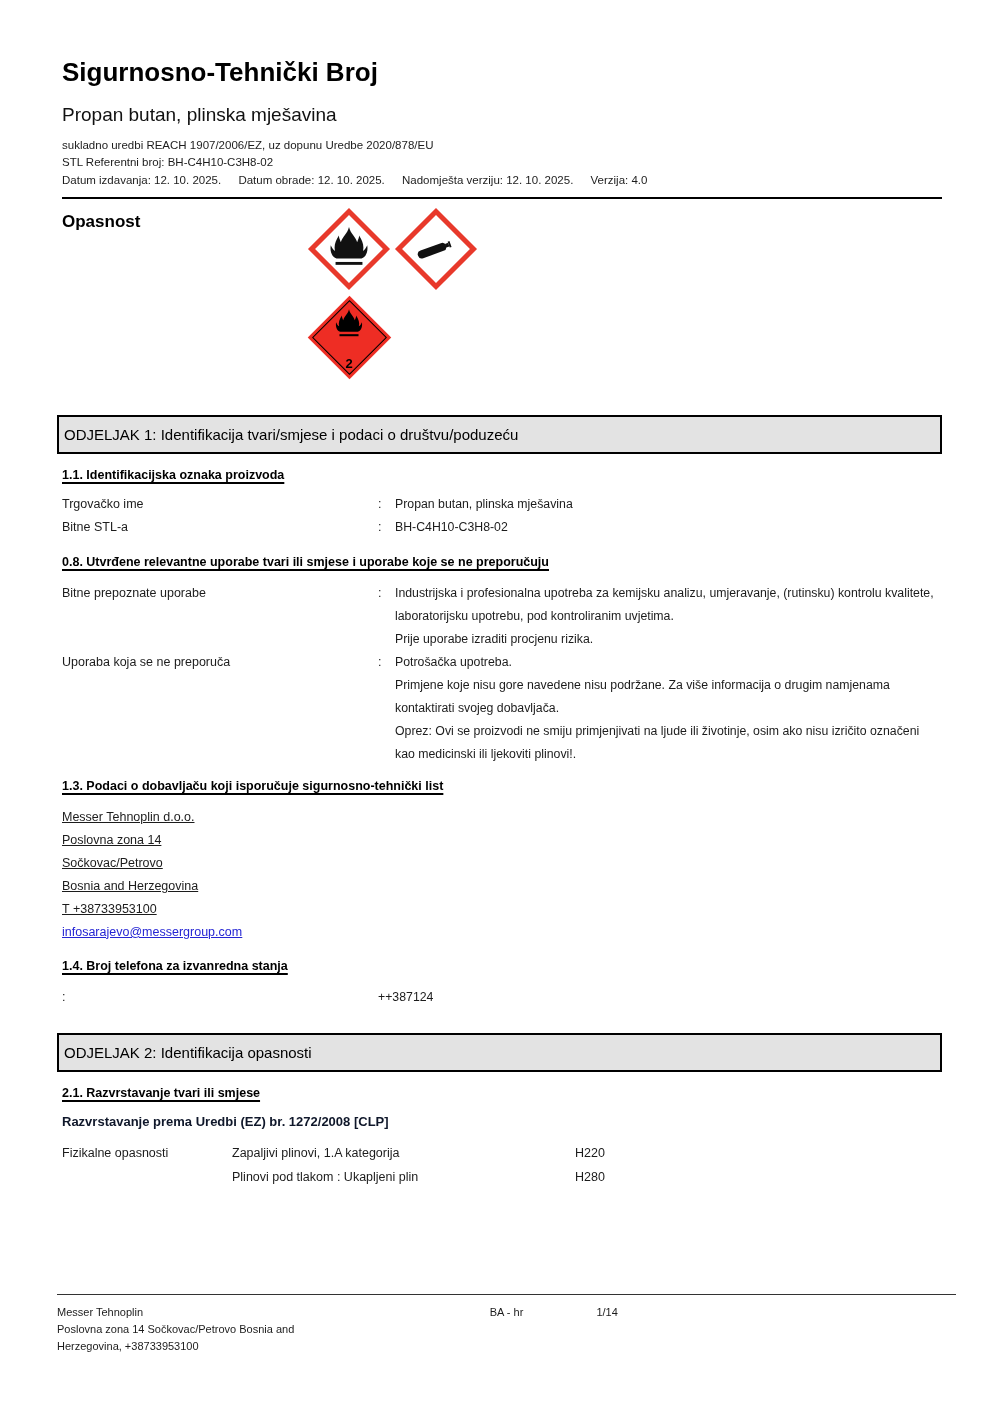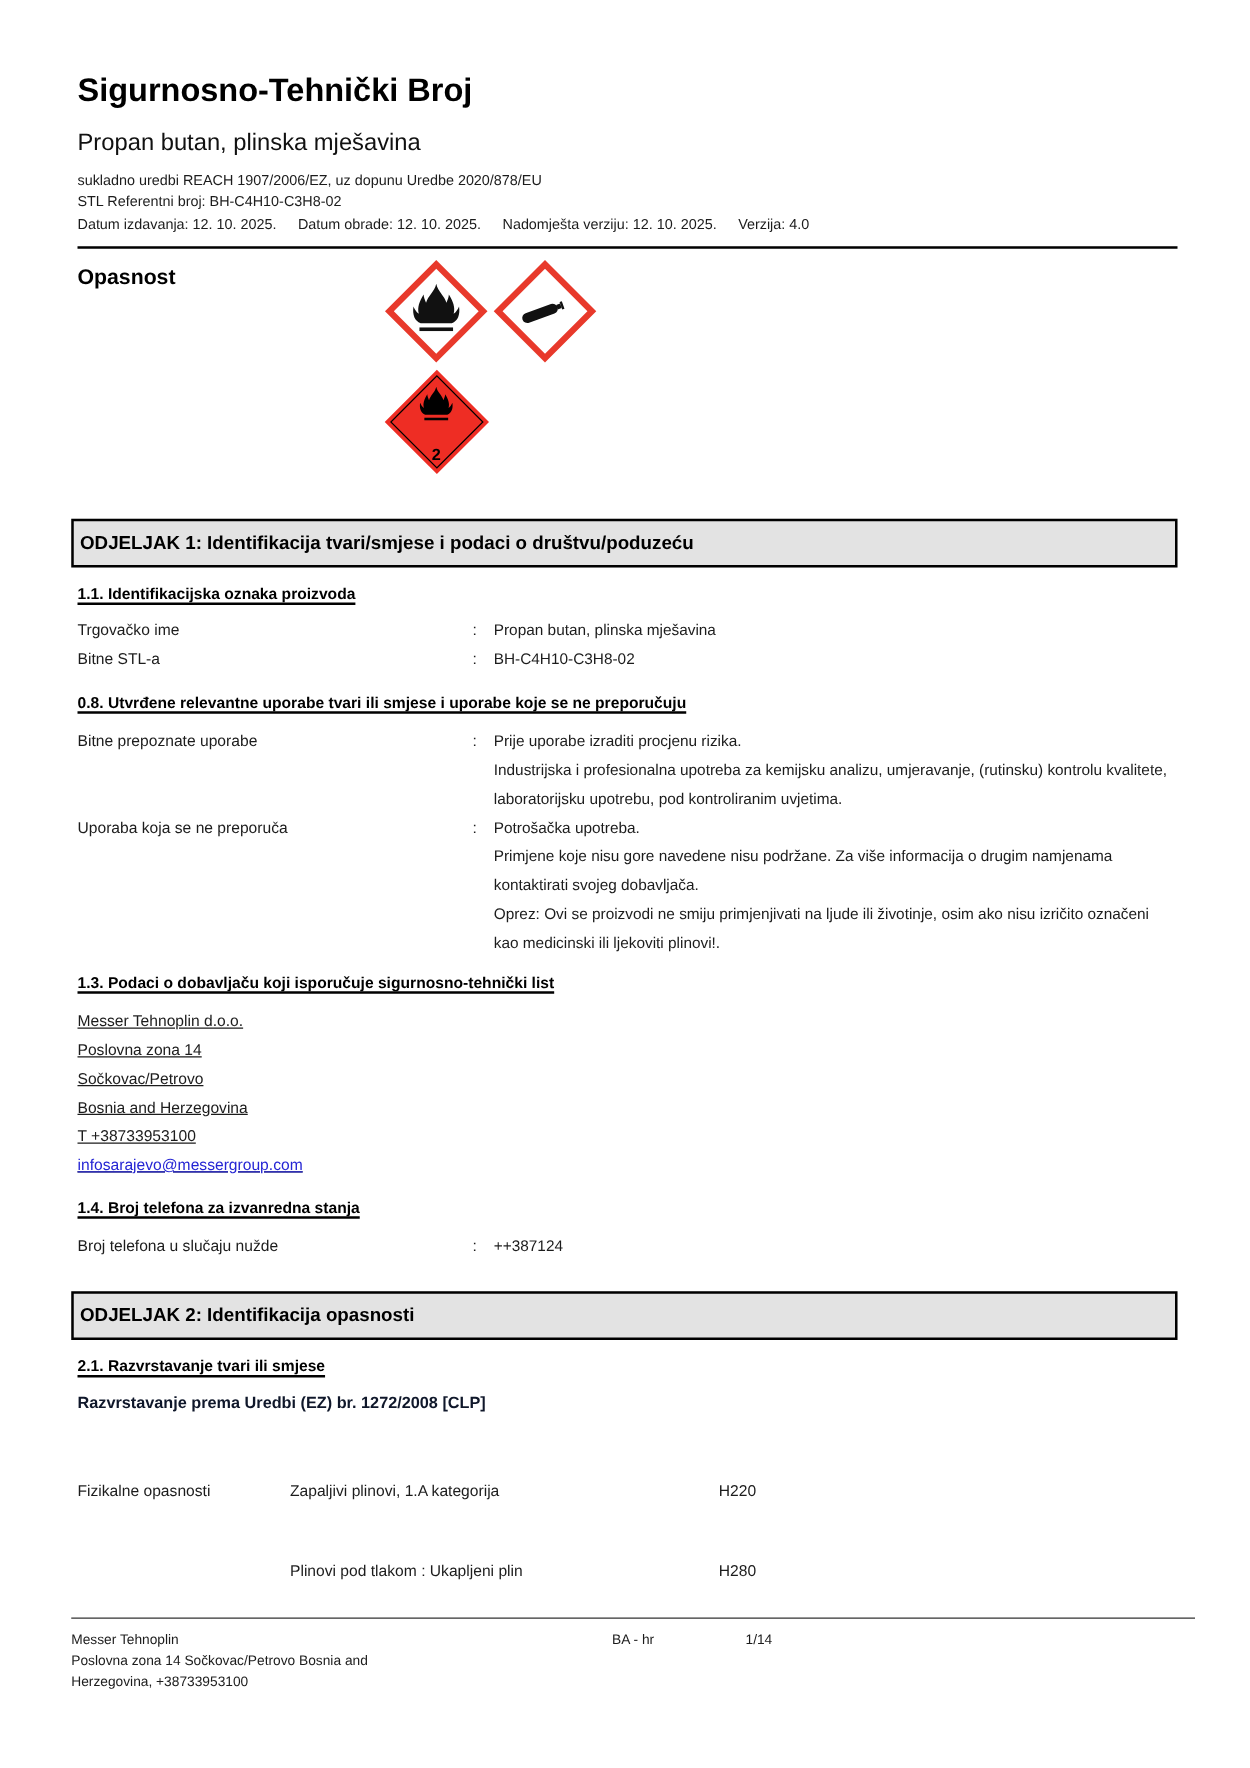--- a/index.html
+++ b/index.html
@@ -40,21 +40,21 @@
                 font-size:13px; font-weight:700; color:#000; }
 
   .picto-flame   { left:246px; top:9px; }
   .picto-cyl    { left:333px; top:9px; }
   .picto-adr    { left:245px; top:97px; }
 
   
   .section-box {
     margin-left:-5px; height:39px; border:2px solid #000; background:var(--section-header-bg, #e3e3e3);
     display:flex; align-items:center; padding-left:5px;
-    font-size:15px; font-weight:700; color:#000;
+    font-size:15px; font-weight:400; color:#000;
   }
   .sb-2 { margin-top:24px; }
 
   
   .sub-heading {
     font-size:12.5px; line-height:16px; font-weight:700; color:#000;
     text-decoration:underline; text-decoration-thickness:1.5px; text-underline-offset:3px;
   }
   .h11 { margin-top:13px; }
   .h12 { margin-top:14px; }
@@ -73,21 +73,21 @@
   .row-14 { margin-top:12px; }
 
   
   .supplier { margin-top:12px; font-size:12.5px; line-height:23px;text-decoration:underline; }
   .supplier .email { color:var(--link-blue, #2525d4); text-decoration:underline; cursor:pointer; }
 
   
   .clp-subheading { margin-top:13px; font-size:13px; font-weight:700; line-height:16px; color:#0f172a; }
   .clp-grid { display:grid; grid-template-columns:170px 343px 1fr; margin-top:12px;
               font-size:12.5px; }
-  .clp-grid div { line-height:23.5px;margin-top:40px; }
+  .clp-grid div { line-height:23.5px; }
 
   
   .footer {
     position:absolute; left:57px; right:44px; top:1294px;
     border-top:1.5px solid #333; padding-top:9px;
     display:flex; font-size:11px; line-height:17px; color:#1c1c1c;
   }
   .footer .f-left { width:40%; }
   .footer .f-center { width:20%; text-align:center; }
   .footer .f-right { width:40%; text-align:left; }
@@ -167,22 +167,22 @@
     <div class="lbl">Bitne STL-a</div>
     <div class="colon">:</div>
     <div class="val">BH-C4H10-C3H8-02</div>
   </div>
 
   <div class="sub-heading h12">0.8. Utvrđene relevantne uporabe tvari ili smjese i uporabe koje se ne preporučuju</div>
   <div class="field-grid rows-12">
     <div class="lbl">Bitne prepoznate uporabe</div>
     <div class="colon">:</div>
     <div class="val">
+      <p>Industrijska i profesionalna upotreba za kemijsku analizu, umjeravanje, (rutinsku) kontrolu kvalitete, laboratorijsku upotrebu, pod kontroliranim uvjetima.</p>
       <p>Prije uporabe izraditi procjenu rizika.</p>
-      <p>Industrijska i profesionalna upotreba za kemijsku analizu, umjeravanje, (rutinsku) kontrolu kvalitete, laboratorijsku upotrebu, pod kontroliranim uvjetima.</p>
     </div>
     <div class="lbl">Uporaba koja se ne preporuča</div>
     <div class="colon">:</div>
     <div class="val">
       <p>Potrošačka upotreba.</p>
       <p>Primjene koje nisu gore navedene nisu podržane. Za više informacija o drugim namjenama kontaktirati svojeg dobavljača.</p>
       <p>Oprez: Ovi se proizvodi ne smiju primjenjivati na ljude ili životinje, osim ako nisu izričito označeni kao medicinski ili ljekoviti plinovi!.</p>
     </div>
   </div>
 
@@ -191,21 +191,20 @@
     <div>Messer Tehnoplin d.o.o.</div>
     <div>Poslovna zona 14</div>
     <div>Sočkovac/Petrovo</div>
     <div>Bosnia and Herzegovina</div>
     <div>T +38733953100</div>
     <div><span class="email">infosarajevo@messergroup.com</span></div>
   </div>
 
   <div class="sub-heading h14">1.4. Broj telefona za izvanredna stanja</div>
   <div class="field-grid row-14">
-    <div class="lbl">Broj telefona u slučaju nužde</div>
     <div class="colon">:</div>
     <div class="val">++387124</div>
   </div>
 
   <div class="section-box sb-2">
     <span>ODJELJAK 2: Identifikacija opasnosti</span>
   </div>
 
   <div class="sub-heading h21">2.1. Razvrstavanje tvari ili smjese</div>
   <div class="clp-subheading">Razvrstavanje prema Uredbi (EZ) br. 1272/2008 [CLP]</div>

